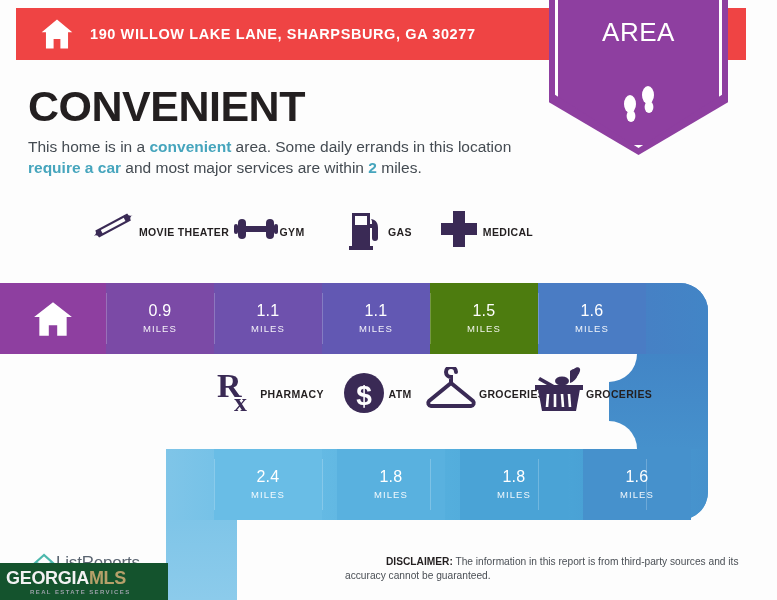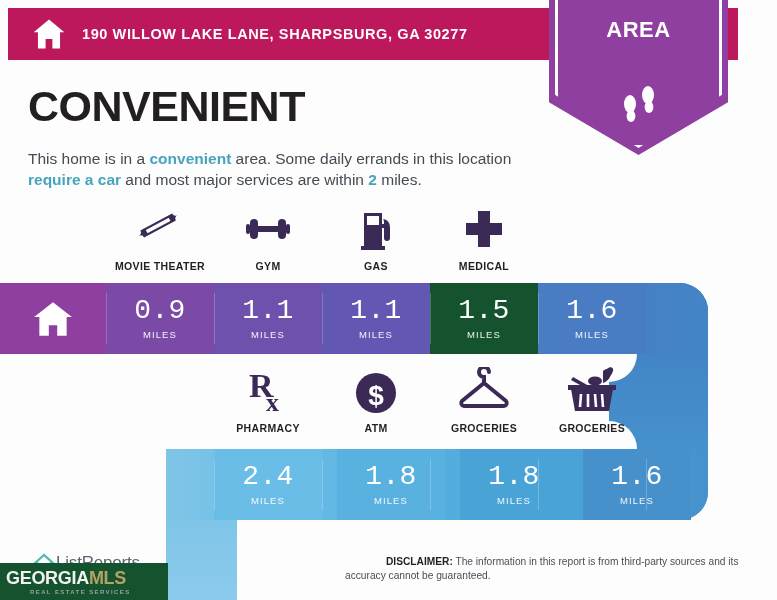--- a/index.html
+++ b/index.html
@@ -6,22 +6,22 @@
   html,body { width:777px; height:600px; }
   body {
     font-family:"Liberation Sans", sans-serif;
     background:#fdfdfd;
     overflow:hidden;
     position:relative;
   }
 
   
   #header-bar {
-    position:absolute; left:8px; top:8px; width:730px; height:52px;
-    background:#be185d;
+    position:absolute; left:16px; top:8px; width:730px; height:52px;
+    background:#ef4444;
     display:flex; align-items:center;
   }
   #header-house { margin-left:24px; width:34px; height:34px; flex:0 0 auto; }
   #header-address {
     color:#ffffff; font-size:14.5px; font-weight:bold;
     letter-spacing:0.6px; margin-left:16px; white-space:nowrap;
   }
 
   
   #badge-wrap {
@@ -35,68 +35,68 @@
   }
   #badge-inner {
     position:absolute; left:6px; top:0; right:6px; bottom:7px;
     background:#8e3fa0;
     border:3px solid #ffffff; border-top:none;
     -webkit-clip-path:polygon(0 0,100% 0,100% 64%,50% 100%,0 64%);
     clip-path:polygon(0 0,100% 0,100% 64%,50% 100%,0 64%);
   }
   #badge-text {
     position:absolute; left:0; right:0; top:18px;
-    text-align:center; color:#fff; font-size:22px;
-    font-weight:bold; line-height:1.08; letter-spacing:0.5px;
+    text-align:center; color:#fff; font-size:26px;
+    font-weight:normal; line-height:1.08; letter-spacing:0.5px;
   }
   #badge-feet {
     position:absolute; left:50%; top:84px;
     transform:translateX(-50%); width:44px; height:40px;
   }
 
   
   #title-block { position:absolute; left:28px; top:85px; width:520px; }
   #page-title {
     font-size:43px; font-weight:bold; color:#231f20;
     letter-spacing:-0.5px; line-height:1;
   }
   #page-subtitle {
-    margin-top:20px; font-size:15.5px; color:#444b52;
+    margin-top:8px; font-size:15.5px; color:#444b52;
     line-height:1.38; max-width:490px;
   }
   #page-subtitle .hl { color:#46a5bd; font-weight:bold; }
 
   
   #ribbon { position:absolute; left:0; top:283px; width:777px; height:317px; }
 
   
   .icon-row { position:absolute; display:flex; }
   #icon-row-1 { left:106px; top:203px; }
   #icon-row-2 { left:214px; top:365px; }
   .icon-cell {
-    width:108px; display:flex; flex-direction:column;
+    width:108px; display:flex; flex-direction:row;
     align-items:center; justify-content:center;
   }
   .icon-glyph { height:50px; display:flex; align-items:flex-end; justify-content:center; }
   .icon-label {
     margin-top:7px; font-size:10.5px; font-weight:bold;
     color:#231f20; letter-spacing:0.35px; white-space:nowrap;
   }
 
   
   .value-row { position:absolute; display:flex; z-index:3; }
   #value-row-1 { left:106px; top:283px; height:71px; }
   #value-row-2 { left:214px; top:449px; height:71px;gap:15px; }
   .value-cell {
     width:108px; height:71px;
     display:flex; flex-direction:column;
     align-items:center; justify-content:center;
     color:#ffffff;
   }
-  .value-num { font-size:28px; line-height:1; letter-spacing:0.3px;font-family:Liberation Mono, monospace; }
+  .value-num { font-size:16px; line-height:1; letter-spacing:0.3px; }
   .value-unit { font-size:9.5px; letter-spacing:1.1px; margin-top:4px; opacity:0.92; }
   .cell-div {
     position:absolute; top:10px; width:1px; height:51px;
     background:rgba(255,255,255,0.22); z-index:4;
   }
 
   
   #ribbon-house {
     position:absolute; left:0; top:283px; width:106px; height:71px;
     display:flex; align-items:center; justify-content:center; z-index:3;
@@ -286,21 +286,21 @@
     <span class="value-unit">MILES</span>
   </div>
   <div class="value-cell" style="background: rgb(110, 81, 173);">
     <span class="value-num">1.1</span>
     <span class="value-unit">MILES</span>
   </div>
   <div class="value-cell" style="background: rgb(98, 88, 179);">
     <span class="value-num">1.1</span>
     <span class="value-unit">MILES</span>
   </div>
-  <div class="value-cell" style="background: #14532d; align-items: center;">
+  <div class="value-cell" style="background: #4d7c0f; align-items: center;">
     <span class="value-num">1.5</span>
     <span class="value-unit">MILES</span>
   </div>
   <div class="value-cell" style="background: rgb(74, 124, 196);">
     <span class="value-num">1.6</span>
     <span class="value-unit">MILES</span>
   </div>
   <div class="cell-div" style="left:0px;"></div>
   <div class="cell-div" style="left:108px;"></div>
   <div class="cell-div" style="left:216px;"></div>

